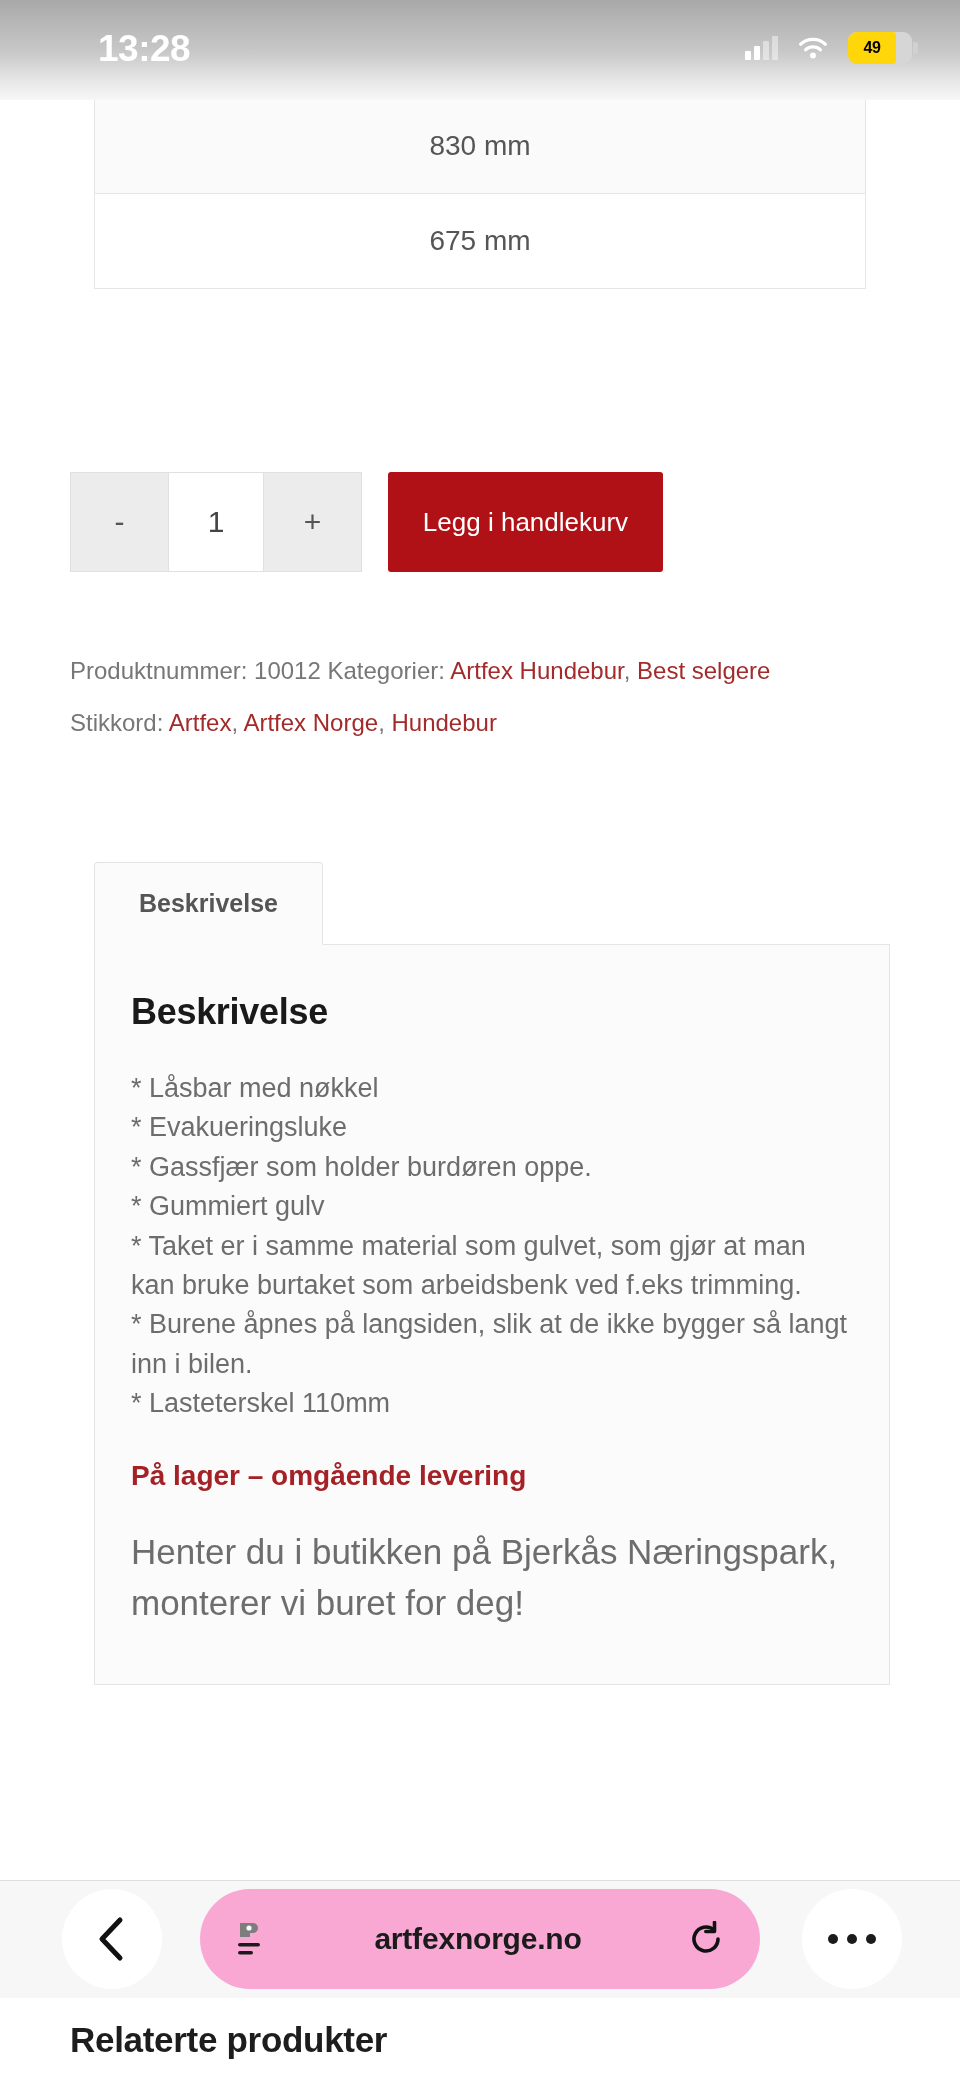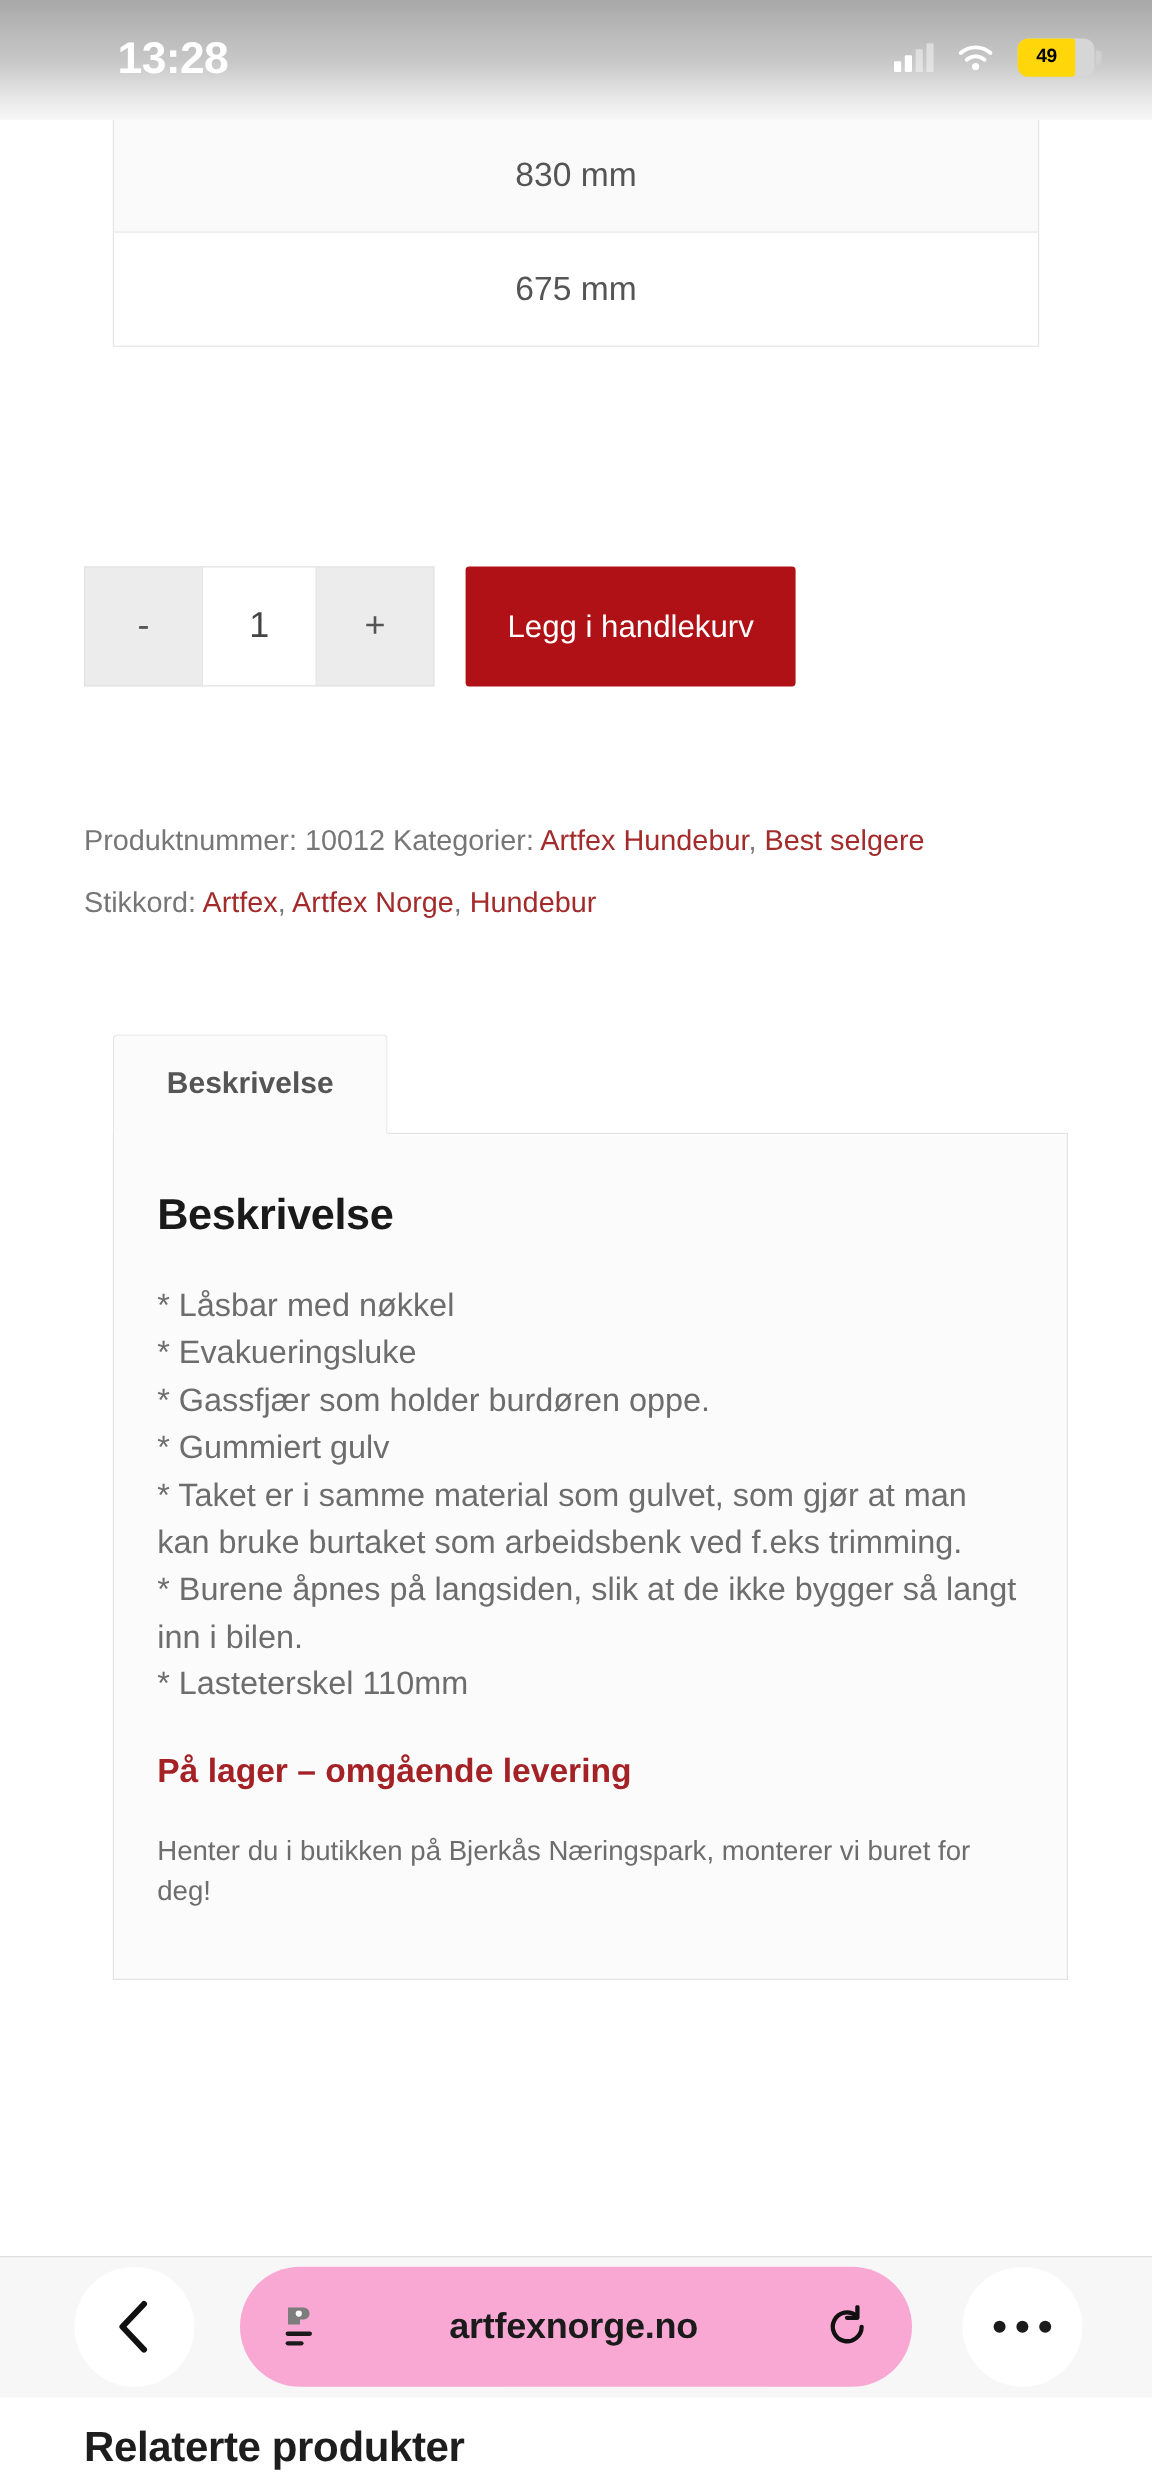--- a/index.html
+++ b/index.html
@@ -185,21 +185,21 @@
     border-radius: 3px;
     font-size: 26px;
     font-family: "Liberation Sans", sans-serif;
     cursor: pointer;
   }
 
   
   .meta {
     position: absolute;
     left: 70px;
-    top: 680px;
+    top: 650px;
     width: 820px;
     font-size: 24px;
     color: #777777;
     line-height: 1.75;
   }
   .meta a {
     color: #a32b2b;
     text-decoration: none;
   }
   .meta .line2 { margin-top: 10px; }
@@ -247,21 +247,21 @@
     line-height: 1.46;
     color: #6d6d6d;
   }
   .stock-note {
     font-size: 28px;
     font-weight: 700;
     color: #a42126;
     margin: 36px 0 34px 0;
   }
   .pickup {
-    font-size: 23px;
+    font-size: 35px;
     line-height: 1.46;
     color: #6d6d6d;
   }
 
   
   .related-heading {
     position: absolute;
     left: 70px;
     top: 2020px;
     font-size: 35px;

